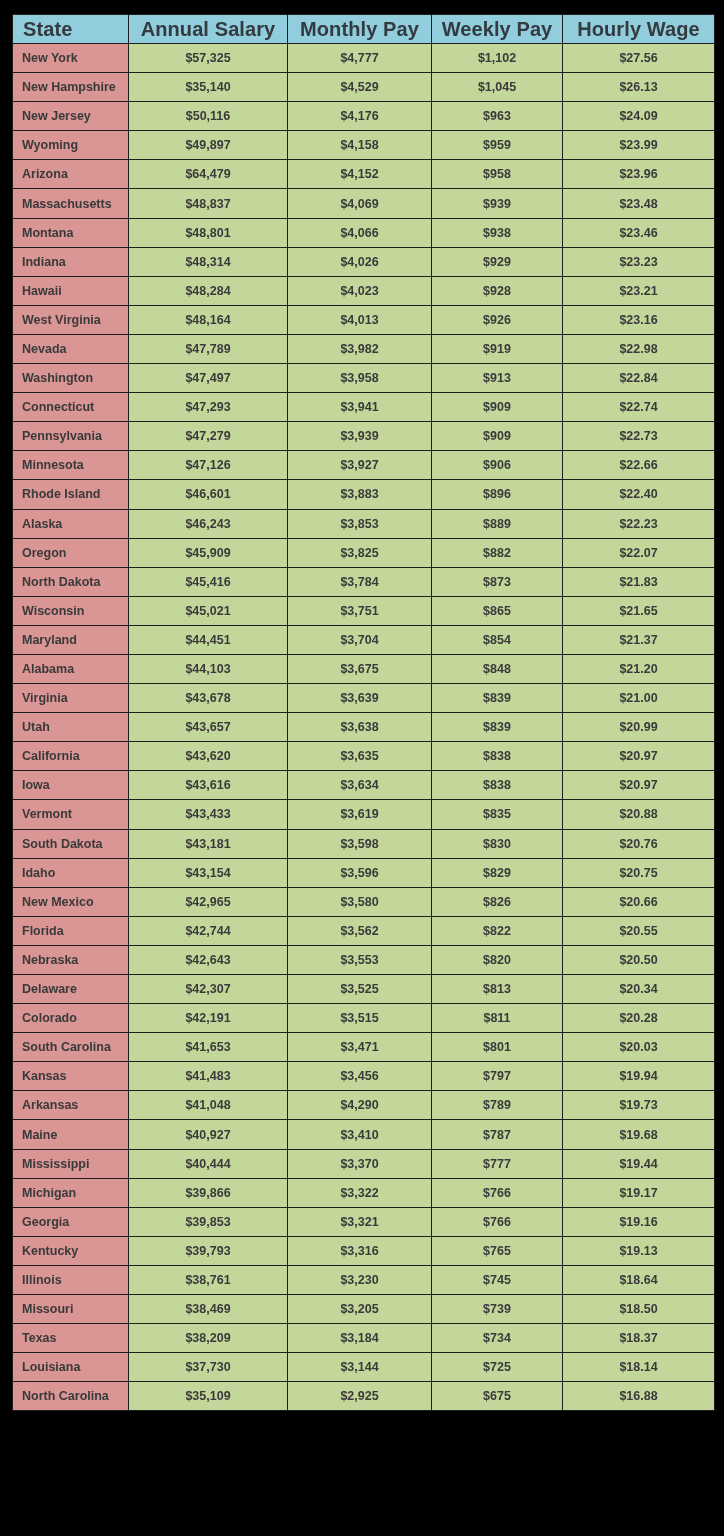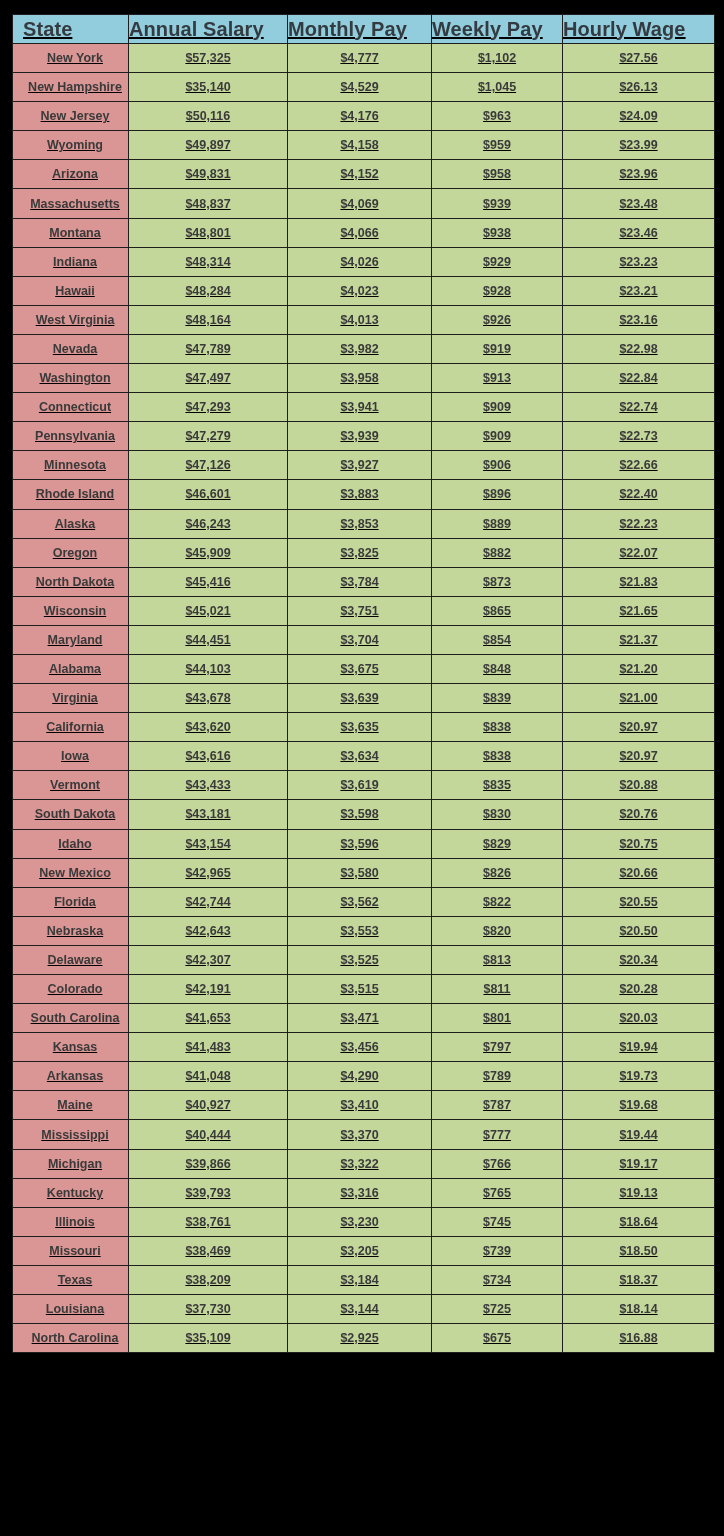--- a/index.html
+++ b/index.html
@@ -12,21 +12,20 @@
       height: 1536px;
       position: relative;
       overflow: hidden;
       font-family: "Liberation Sans", "DejaVu Sans", sans-serif;
     }
     .table-wrap {
       position: absolute;
       left: 12px;
       top: 14px;
       width: 560px;
-      text-decoration: underline;
     }
     table {
       border-collapse: collapse;
       width: 702px;
       table-layout: fixed;
     }
     col.c-state { width: 116px; }
     col.c-annual { width: 159px; }
     col.c-monthly { width: 144px; }
     col.c-weekly { width: 131px; }
@@ -37,37 +36,37 @@
       color: #3a3a3a;
       white-space: nowrap;
       overflow: hidden;
     }
     th {
       background: #92cddd;
       height: 28px;
       font-size: 20px;
       font-weight: bold;
       color: #333a40;
-      text-align: left;
+      text-align: center;
       letter-spacing: 0.1px;
     }
     th.state-h {
       text-align: left;
       padding-left: 10px;
     }
     td {
       height: 28.1px;
       font-size: 12.5px;
       font-weight: bold;
       text-align: center;
       background: #c4d79b;
     }
     td.state {
       background: #da9694;
-      text-align: center;
+      text-align: left;
       padding-left: 9px;
     }
   </style>
 </head>
 <body>
 
 <div class="table-wrap">
   <table>
     <colgroup>
       <col class="c-state">
@@ -109,21 +108,21 @@
         </tr>
         <tr>
           <td class="state">Wyoming</td>
           <td>$49,897</td>
           <td>$4,158</td>
           <td>$959</td>
           <td>$23.99</td>
         </tr>
         <tr>
           <td class="state">Arizona</td>
-          <td>$49,831</td>
+          <td>$64,479</td>
           <td>$4,152</td>
           <td>$958</td>
           <td>$23.96</td>
         </tr>
         <tr>
           <td class="state">Massachusetts</td>
           <td>$48,837</td>
           <td>$4,069</td>
           <td>$939</td>
           <td>$23.48</td>
@@ -241,20 +240,27 @@
           <td>$21.20</td>
         </tr>
         <tr>
           <td class="state">Virginia</td>
           <td>$43,678</td>
           <td>$3,639</td>
           <td>$839</td>
           <td>$21.00</td>
         </tr>
         <tr>
+          <td class="state">Utah</td>
+          <td>$43,657</td>
+          <td>$3,638</td>
+          <td>$839</td>
+          <td>$20.99</td>
+        </tr>
+        <tr>
           <td class="state">California</td>
           <td>$43,620</td>
           <td>$3,635</td>
           <td>$838</td>
           <td>$20.97</td>
         </tr>
         <tr>
           <td class="state">Iowa</td>
           <td>$43,616</td>
           <td>$3,634</td>
@@ -353,20 +359,27 @@
           <td>$19.44</td>
         </tr>
         <tr>
           <td class="state">Michigan</td>
           <td>$39,866</td>
           <td>$3,322</td>
           <td>$766</td>
           <td>$19.17</td>
         </tr>
         <tr>
+          <td class="state">Georgia</td>
+          <td>$39,853</td>
+          <td>$3,321</td>
+          <td>$766</td>
+          <td>$19.16</td>
+        </tr>
+        <tr>
           <td class="state">Kentucky</td>
           <td>$39,793</td>
           <td>$3,316</td>
           <td>$765</td>
           <td>$19.13</td>
         </tr>
         <tr>
           <td class="state">Illinois</td>
           <td>$38,761</td>
           <td>$3,230</td>

